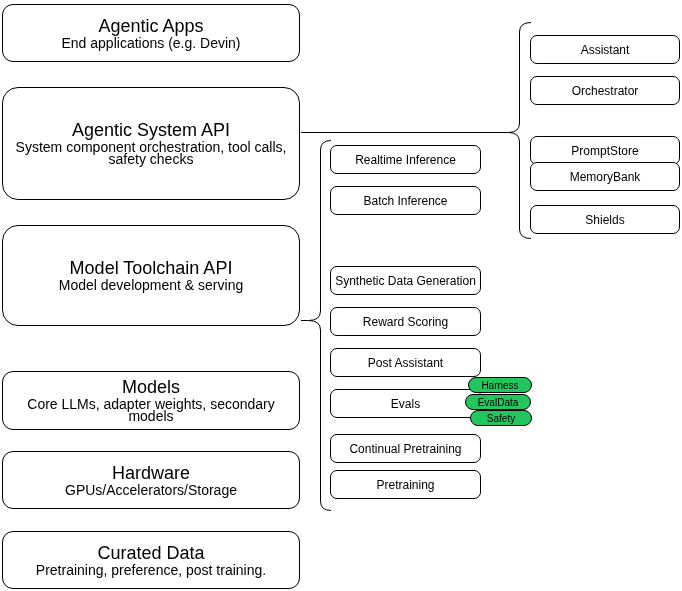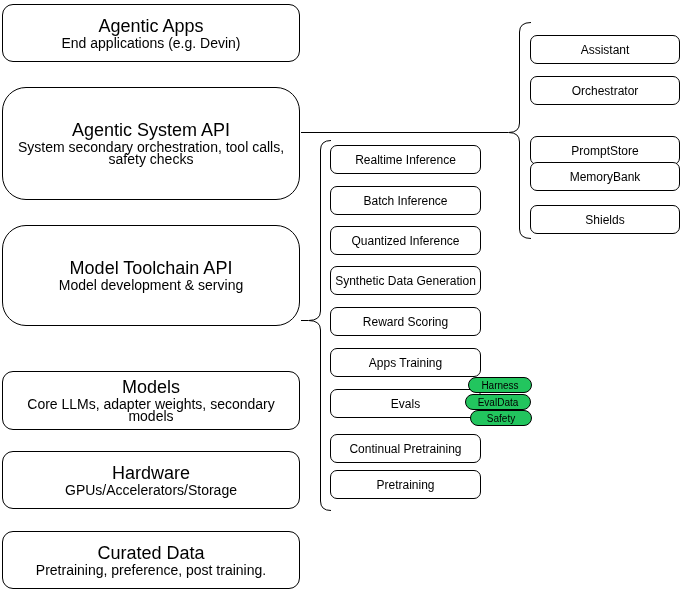--- a/index.html
+++ b/index.html
@@ -17,21 +17,21 @@
     box-sizing: border-box;
     background: #ffffff;
     border: 1px solid #000000;
     display: flex;
     flex-direction: column;
     align-items: center;
     justify-content: center;
     text-align: center;
   }
   .leftbox { left: 2px; width: 298px; border-radius: 11px; }
-  .leftbox.big { border-radius: 24px; }
+  .leftbox.big { border-radius: 16px; }
   .leftbox .title { font-size: 18px; line-height: 16px; }
   .leftbox .subtitle { font-size: 14px; line-height: 12px; margin-top: 3px; }
   .midbox {
     left: 330px; width: 151px; height: 29px;
     border-radius: 7px; font-size: 12px;
   }
   .rightbox {
     left: 530px; width: 150px; height: 29px;
     border-radius: 7px; font-size: 12px;
   }
@@ -61,21 +61,21 @@
 
 <div id="canvas">
 
   <div class="box leftbox" style="top:4px;height:58px;">
     <div class="title">Agentic Apps</div>
     <div class="subtitle">End applications (e.g. Devin)</div>
   </div>
 
   <div class="box leftbox big" style="top:87px;height:113px;">
     <div class="title">Agentic System API</div>
-    <div class="subtitle">System secondary orchestration, tool calls, safety checks</div>
+    <div class="subtitle">System component orchestration, tool calls, safety checks</div>
   </div>
 
   <div class="box leftbox big" style="top:225px;height:101px;">
     <div class="title">Model Toolchain API</div>
     <div class="subtitle">Model development &amp; serving</div>
   </div>
 
   <div class="box leftbox" style="top:371px;height:59px;">
     <div class="title">Models</div>
     <div class="subtitle">Core LLMs, adapter weights, secondary models</div>
@@ -90,31 +90,28 @@
     <div class="title">Curated Data</div>
     <div class="subtitle">Pretraining, preference, post training.</div>
   </div>
 
   <div class="box midbox" style="top:145px;">
     <span>Realtime Inference</span>
   </div>
   <div class="box midbox" style="top:186px;">
     <span>Batch Inference</span>
   </div>
-  <div class="box midbox" style="top:226px;">
-    <span>Quantized Inference</span>
-  </div>
   <div class="box midbox" style="top:266px;">
     <span>Synthetic Data Generation</span>
   </div>
   <div class="box midbox" style="top:307px;">
     <span>Reward Scoring</span>
   </div>
   <div class="box midbox" style="top:348px;">
-    <span>Apps Training</span>
+    <span>Post Assistant</span>
   </div>
   <div class="box midbox" style="top:389px;">
     <span>Evals</span>
   </div>
   <div class="box midbox" style="top:434px;">
     <span>Continual Pretraining</span>
   </div>
   <div class="box midbox" style="top:470px;">
     <span>Pretraining</span>
   </div>

